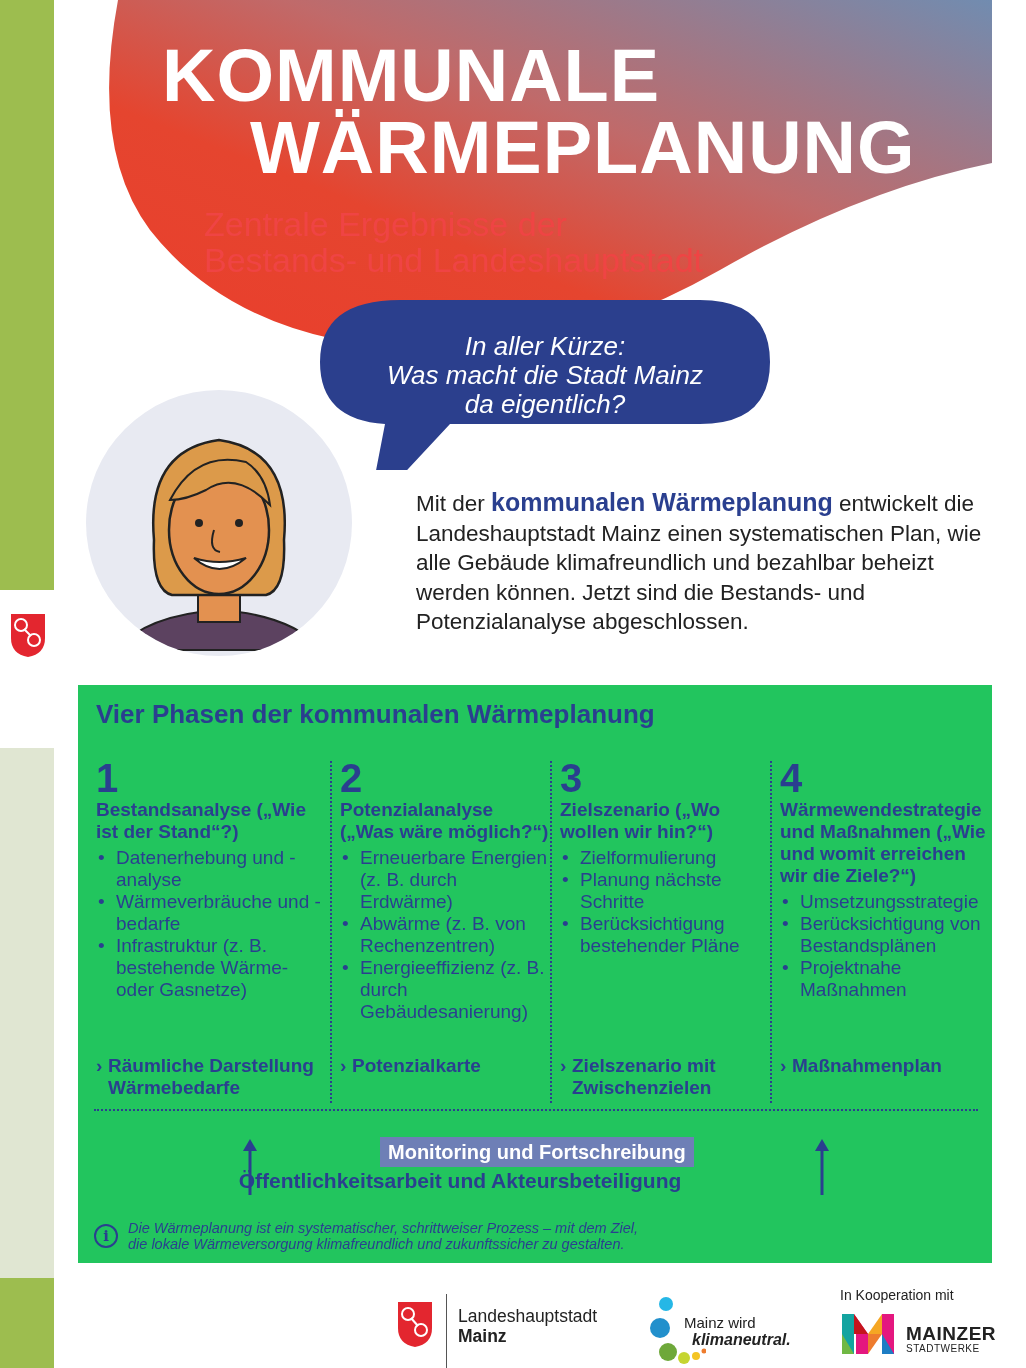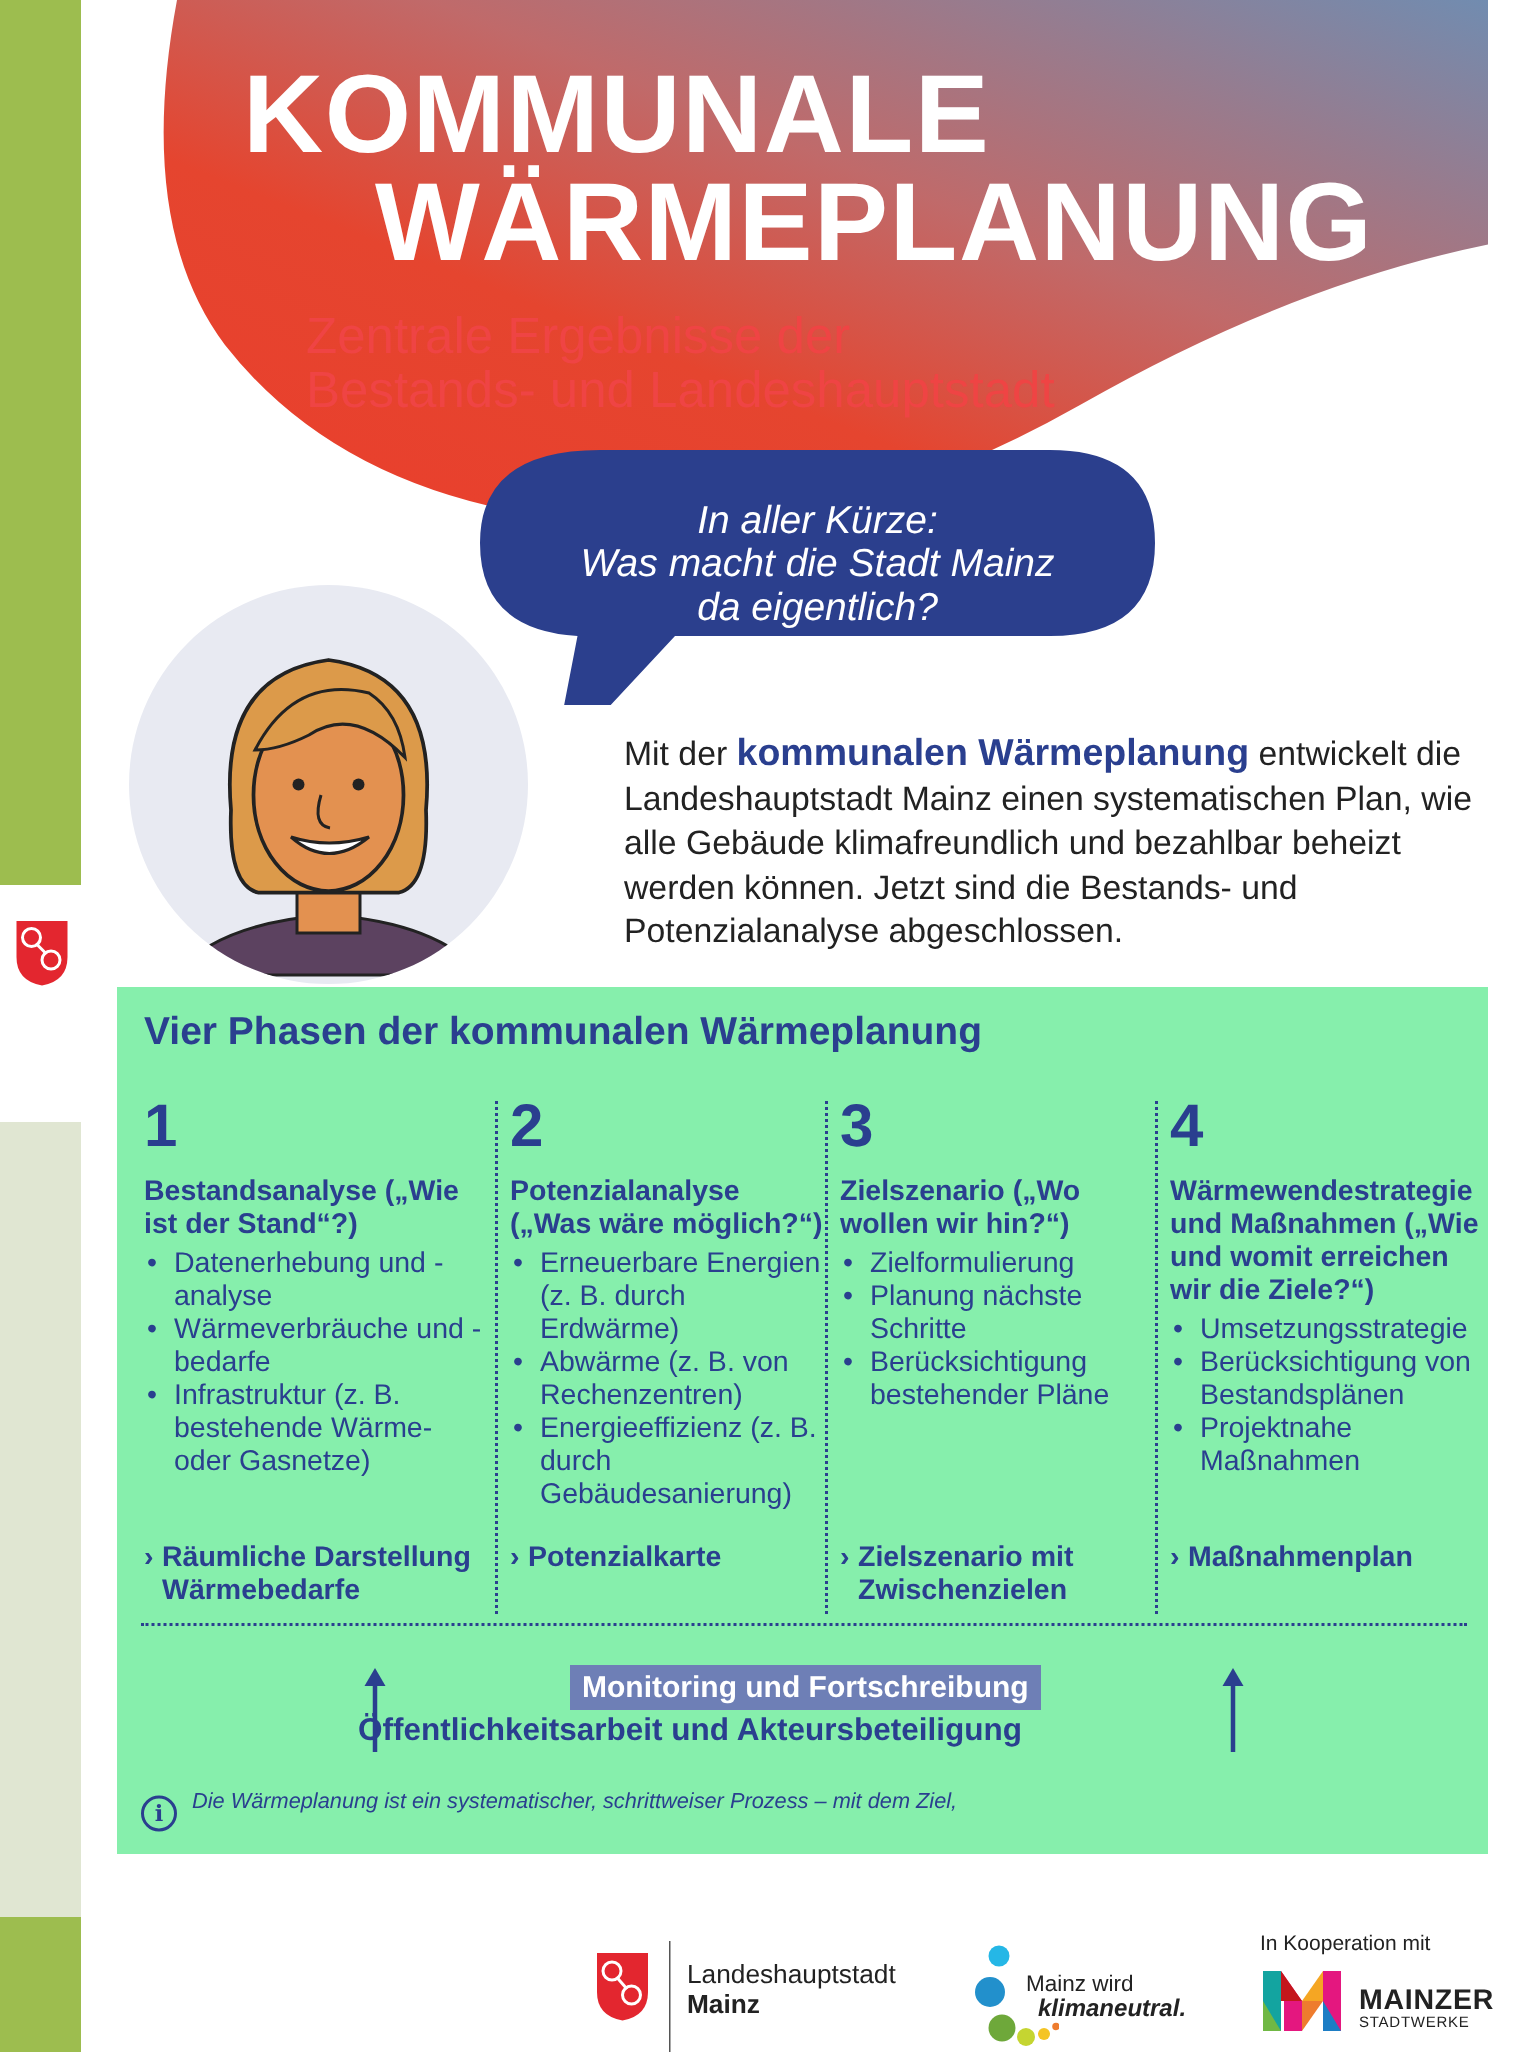--- a/index.html
+++ b/index.html
@@ -21,25 +21,25 @@
   .subtitle span { display: block; }
 
   .bubble-text { position: absolute; left: 330px; top: 332px; width: 430px; text-align: center; color: #fff; font-style: italic; font-size: 26px; line-height: 29px; }
   .bubble-text span { display: block; }
 
   .avatar { position: absolute; left: 86px; top: 390px; width: 266px; height: 266px; border-radius: 50%; background: #e8eaf2; overflow: hidden; }
 
   .intro { position: absolute; left: 416px; top: 488px; width: 580px; font-size: 22.5px; line-height: 29.5px; color: #222; }
   .intro .hl { color: #2a3f8f; font-weight: bold; font-size: 25px; }
 
-  .phases { position: absolute; left: 78px; top: 658px; width: 914px; height: 578px; background: #86efac; }
+  .phases { position: absolute; left: 78px; top: 685px; width: 914px; height: 578px; background: #22c55e; }
   .phases-title { position: absolute; left: 18px; top: 14px; font-size: 26px; font-weight: bold; color: #2a3f8f; }
   .col { position: absolute; top: 72px; }
   .col .num { font-size: 40px; font-weight: bold; color: #2a3f8f; line-height: 42px; }
-  .col .head { font-size: 19px; font-weight: bold; color: #2a3f8f; line-height: 22px; margin-top: 12px; }
+  .col .head { font-size: 19px; font-weight: bold; color: #2a3f8f; line-height: 22px; margin-top: 0; }
   .col ul { list-style: none; margin-top: 4px; }
   .col li { position: relative; padding-left: 20px; font-size: 19px; line-height: 22px; color: #2a3f8f; }
   .col li::before { content: "•"; position: absolute; left: 2px; top: 0; }
   .result { position: absolute; font-size: 19px; font-weight: bold; color: #2a3f8f; line-height: 22px; }
   .result .arr { display: inline-block; width: 12px; }
   .result .r2 { display: block; padding-left: 12px; }
 
   .vdots { position: absolute; top: 76px; width: 0; height: 342px; border-left: 2px dotted #2a3f8f; }
   .hdots { position: absolute; left: 16px; top: 424px; width: 884px; border-top: 2px dotted #2a3f8f; }
 
@@ -183,20 +183,21 @@
   <svg class="arrow-up" style="left:734px;" viewBox="0 0 20 60">
     <line x1="10" y1="6" x2="10" y2="58" stroke="#2a3f8f" stroke-width="3"></line>
     <path d="M3 14 L10 2 L17 14 Z" fill="#2a3f8f"></path>
   </svg>
   <div class="monitor">Monitoring und Fortschreibung</div>
   <div class="public">Öffentlichkeitsarbeit und Akteursbeteiligung</div>
 
   <div class="info-icon">i</div>
   <div class="info-text">
     <span>Die Wärmeplanung ist ein systematischer, schrittweiser Prozess – mit dem Ziel,</span>
+    <span>die lokale Wärmeversorgung klimafreundlich und zukunftssicher zu gestalten.</span>
   </div>
 </section>
 
 <svg class="footer-crest" viewBox="0 0 38 48">
   <path d="M2 2 H36 V28 Q36 44 19 47 Q2 44 2 28 Z" fill="#e3262f"></path>
   <circle cx="12" cy="14" r="6" fill="none" stroke="#fff" stroke-width="2"></circle>
   <circle cx="25" cy="30" r="6" fill="none" stroke="#fff" stroke-width="2"></circle>
   <line x1="15" y1="18" x2="22" y2="26" stroke="#fff" stroke-width="2"></line>
 </svg>
 <div class="footer-divider"></div>

